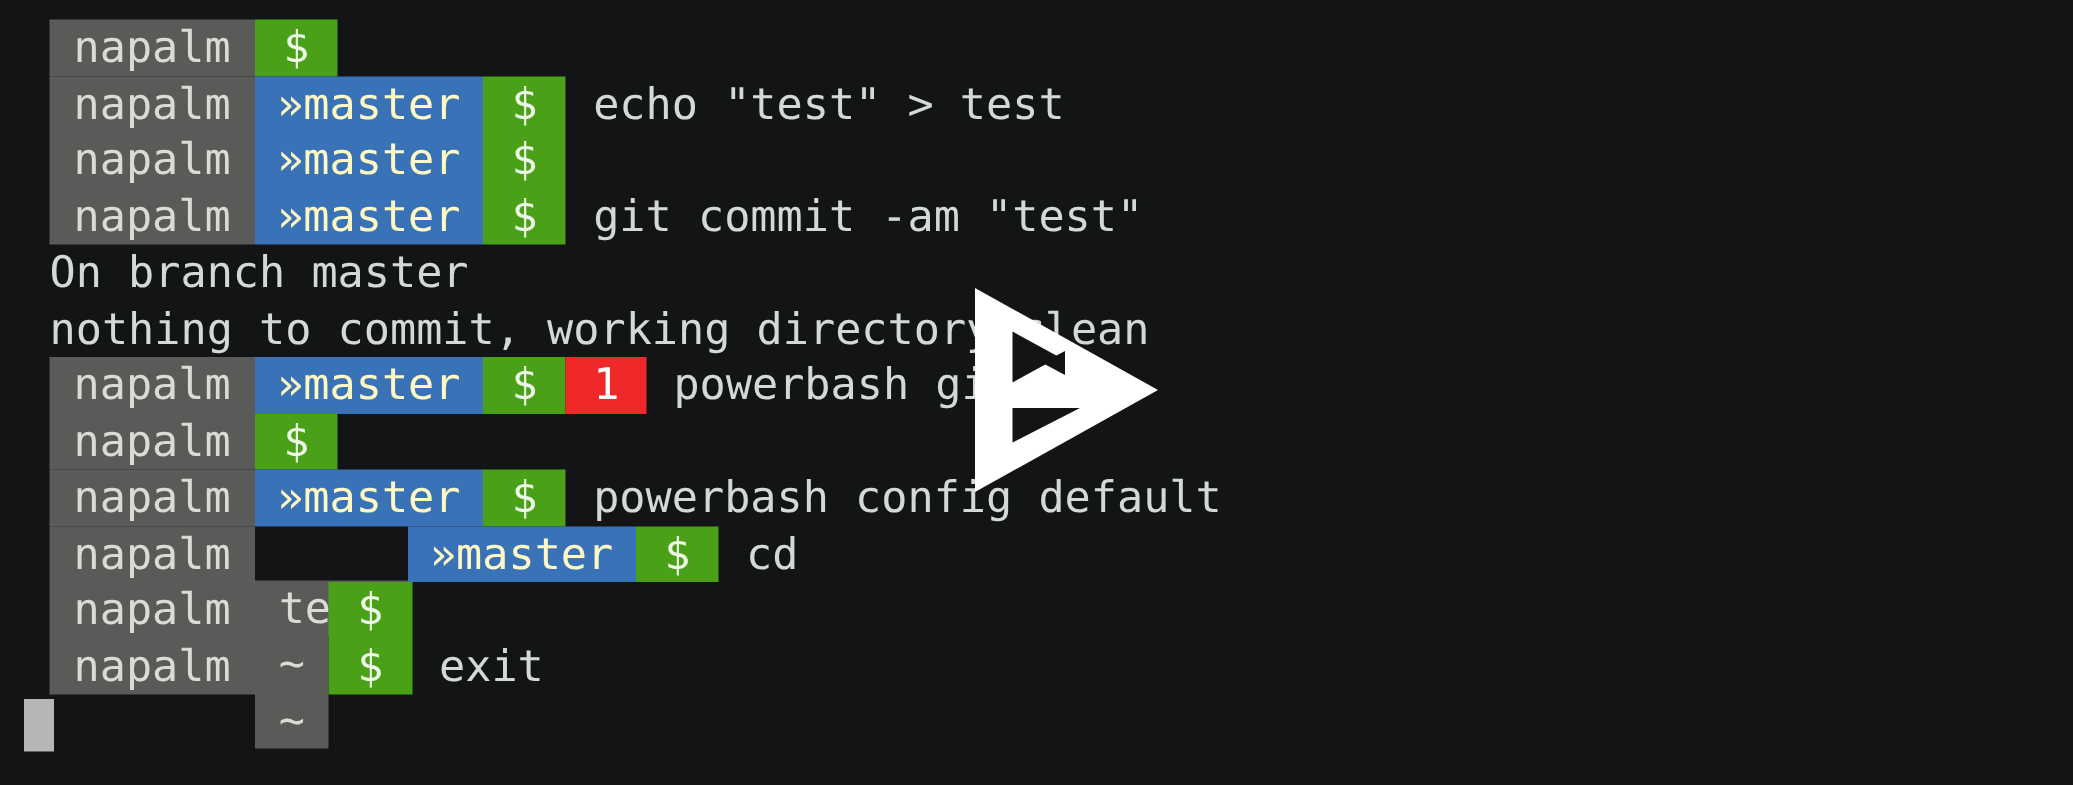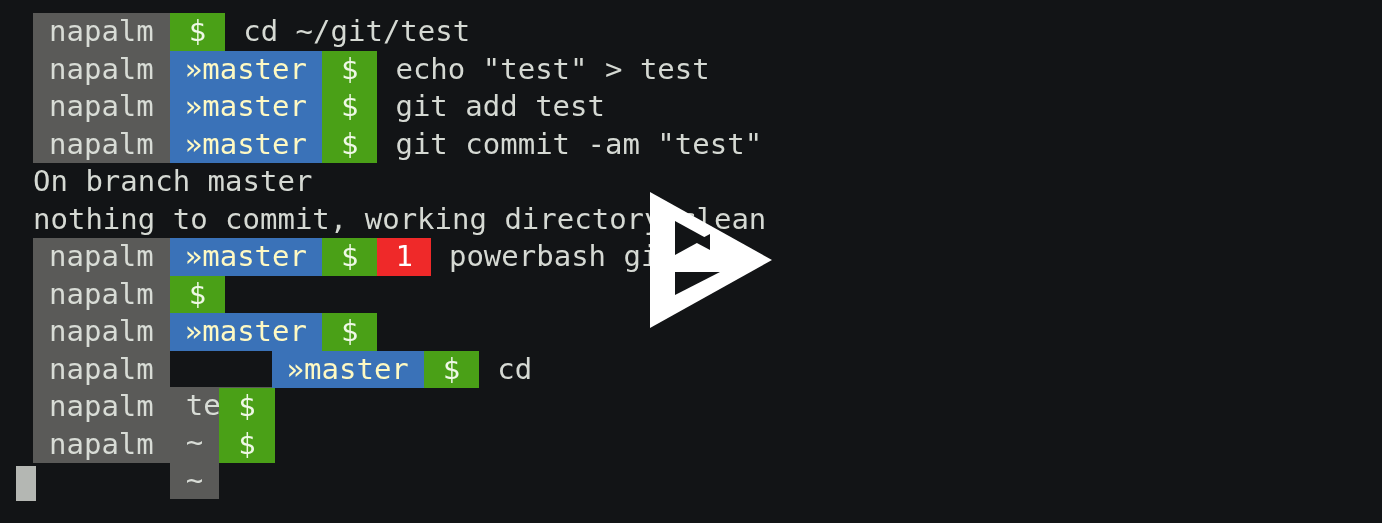--- a/index.html
+++ b/index.html
@@ -102,32 +102,32 @@
     display: block;
     width: 126px;
     height: 140px;
   }
 </style>
 </head>
 <body>
 
 <div id="terminal">
   <div class="screen" id="screen">
-      <div class="line"><span class="seg seg-host">napalm</span><span class="seg seg-prompt">$</span><span class="cmd">cd ~/git/test</span></div>
+      <div class="line"><span class="seg seg-host">napalm</span><span class="seg seg-prompt">$</span></div>
       <div class="line"><span class="seg seg-host">napalm</span><span class="seg seg-branch">»master</span><span class="seg seg-prompt">$</span><span class="cmd">echo "test" &gt; test</span></div>
-      <div class="line"><span class="seg seg-host">napalm</span><span class="seg seg-branch">»master</span><span class="seg seg-prompt">$</span><span class="cmd">git add test</span></div>
+      <div class="line"><span class="seg seg-host">napalm</span><span class="seg seg-branch">»master</span><span class="seg seg-prompt">$</span></div>
       <div class="line"><span class="seg seg-host">napalm</span><span class="seg seg-branch">»master</span><span class="seg seg-prompt">$</span><span class="cmd">git commit -am "test"</span></div>
       <div class="line"><span class="out">On branch master</span></div>
       <div class="line"><span class="out">nothing to commit, working directory clean</span></div>
       <div class="line"><span class="seg seg-host">napalm</span><span class="seg seg-branch">»master</span><span class="seg seg-prompt">$</span><span class="seg seg-err">1</span><span class="cmd">powerbash git off</span></div>
       <div class="line"><span class="seg seg-host">napalm</span><span class="seg seg-prompt">$</span></div>
-      <div class="line"><span class="seg seg-host">napalm</span><span class="seg seg-branch">»master</span><span class="seg seg-prompt">$</span></div>
+      <div class="line"><span class="seg seg-host">napalm</span><span class="seg seg-branch">»master</span><span class="seg seg-prompt">$</span><span class="cmd">powerbash config default</span></div>
       <div class="line"><span class="seg seg-host">napalm</span><span class="seg seg-dir">test</span><span class="seg seg-branch">»master</span><span class="seg seg-prompt">$</span><span class="cmd">cd</span></div>
       <div class="line"><span class="seg seg-host">napalm</span><span class="seg seg-dir">~</span><span class="seg seg-prompt">$</span></div>
-      <div class="line"><span class="seg seg-host">napalm</span><span class="seg seg-dir">~</span><span class="seg seg-prompt">$</span></div>
+      <div class="line"><span class="seg seg-host">napalm</span><span class="seg seg-dir">~</span><span class="seg seg-prompt">$</span><span class="cmd">exit</span></div>
       <div class="cursor-line"><span class="cursor"></span></div>
     </div>
 
   <div id="play-overlay">
     <svg viewBox="0 0 126 140">
       <path d="M2 2 L124 70 L2 138 Z" fill="#ffffff"></path>
       <path d="M27 31 L27 65 L58 48 Z" fill="#121416"></path>
       <path d="M27 82 L27 105 L72 82 Z" fill="#121416"></path>
       <path d="M47 52 L62 44 L62 60 Z" fill="#121416"></path>
     </svg>

